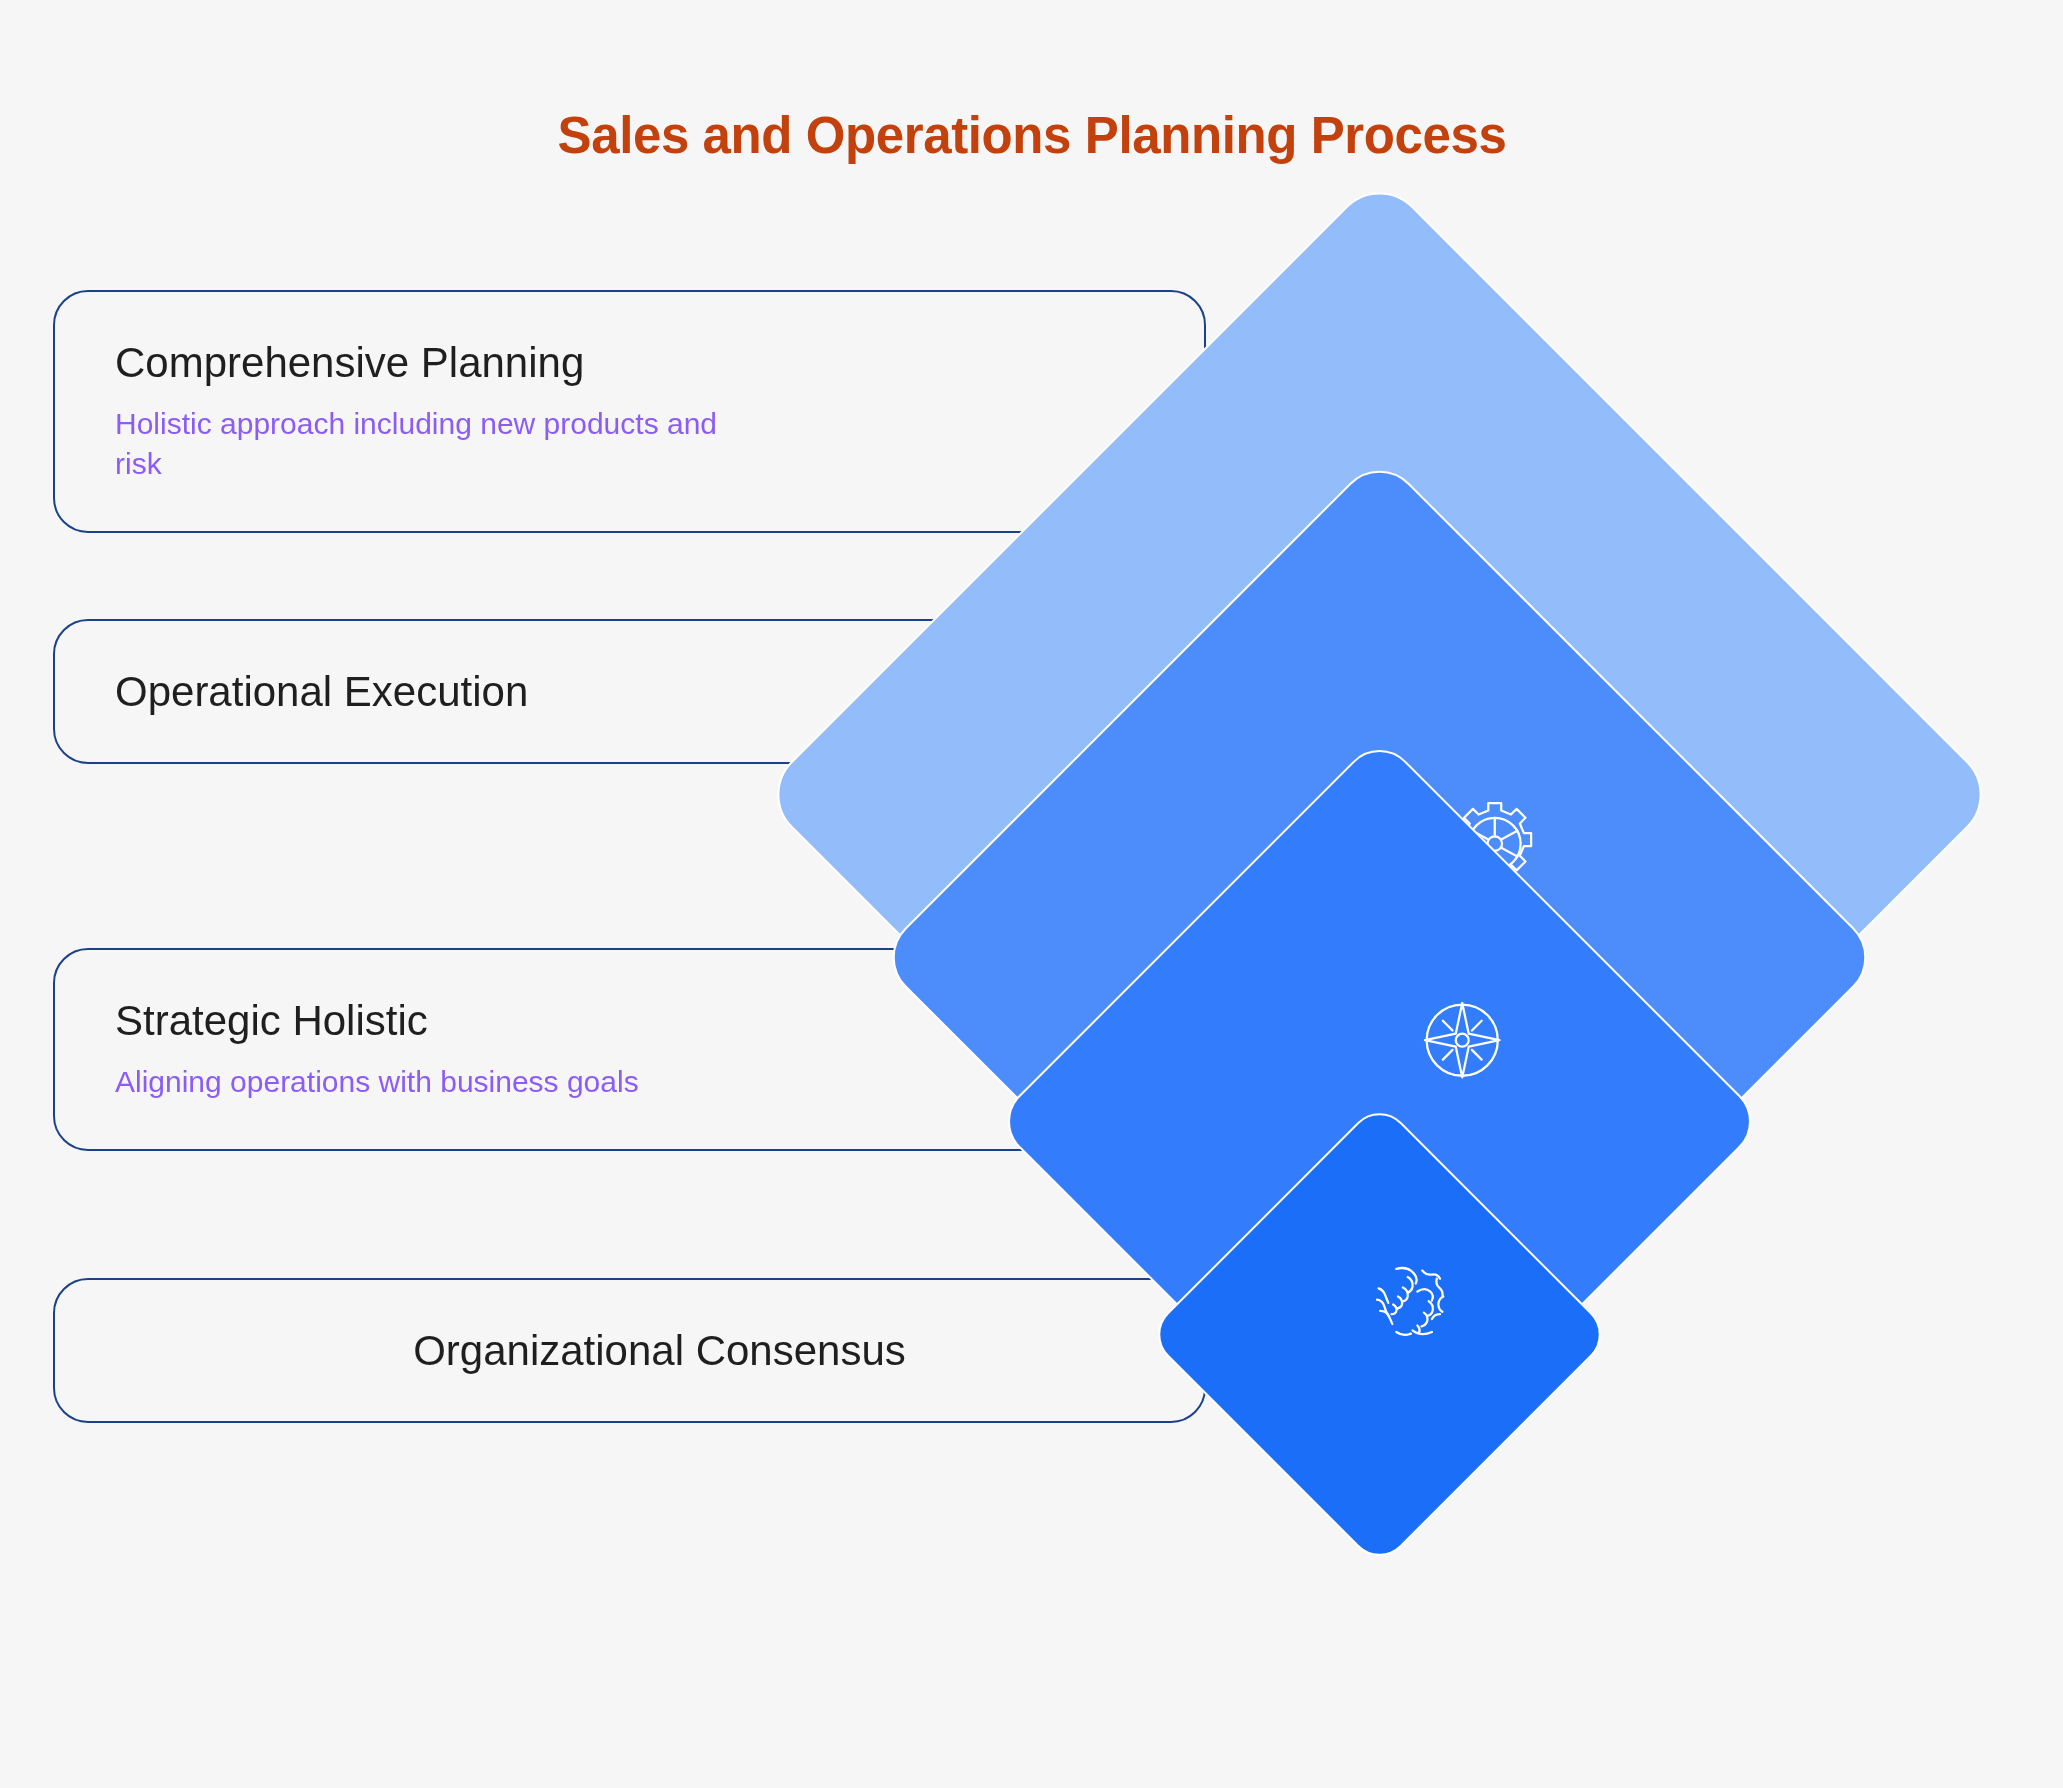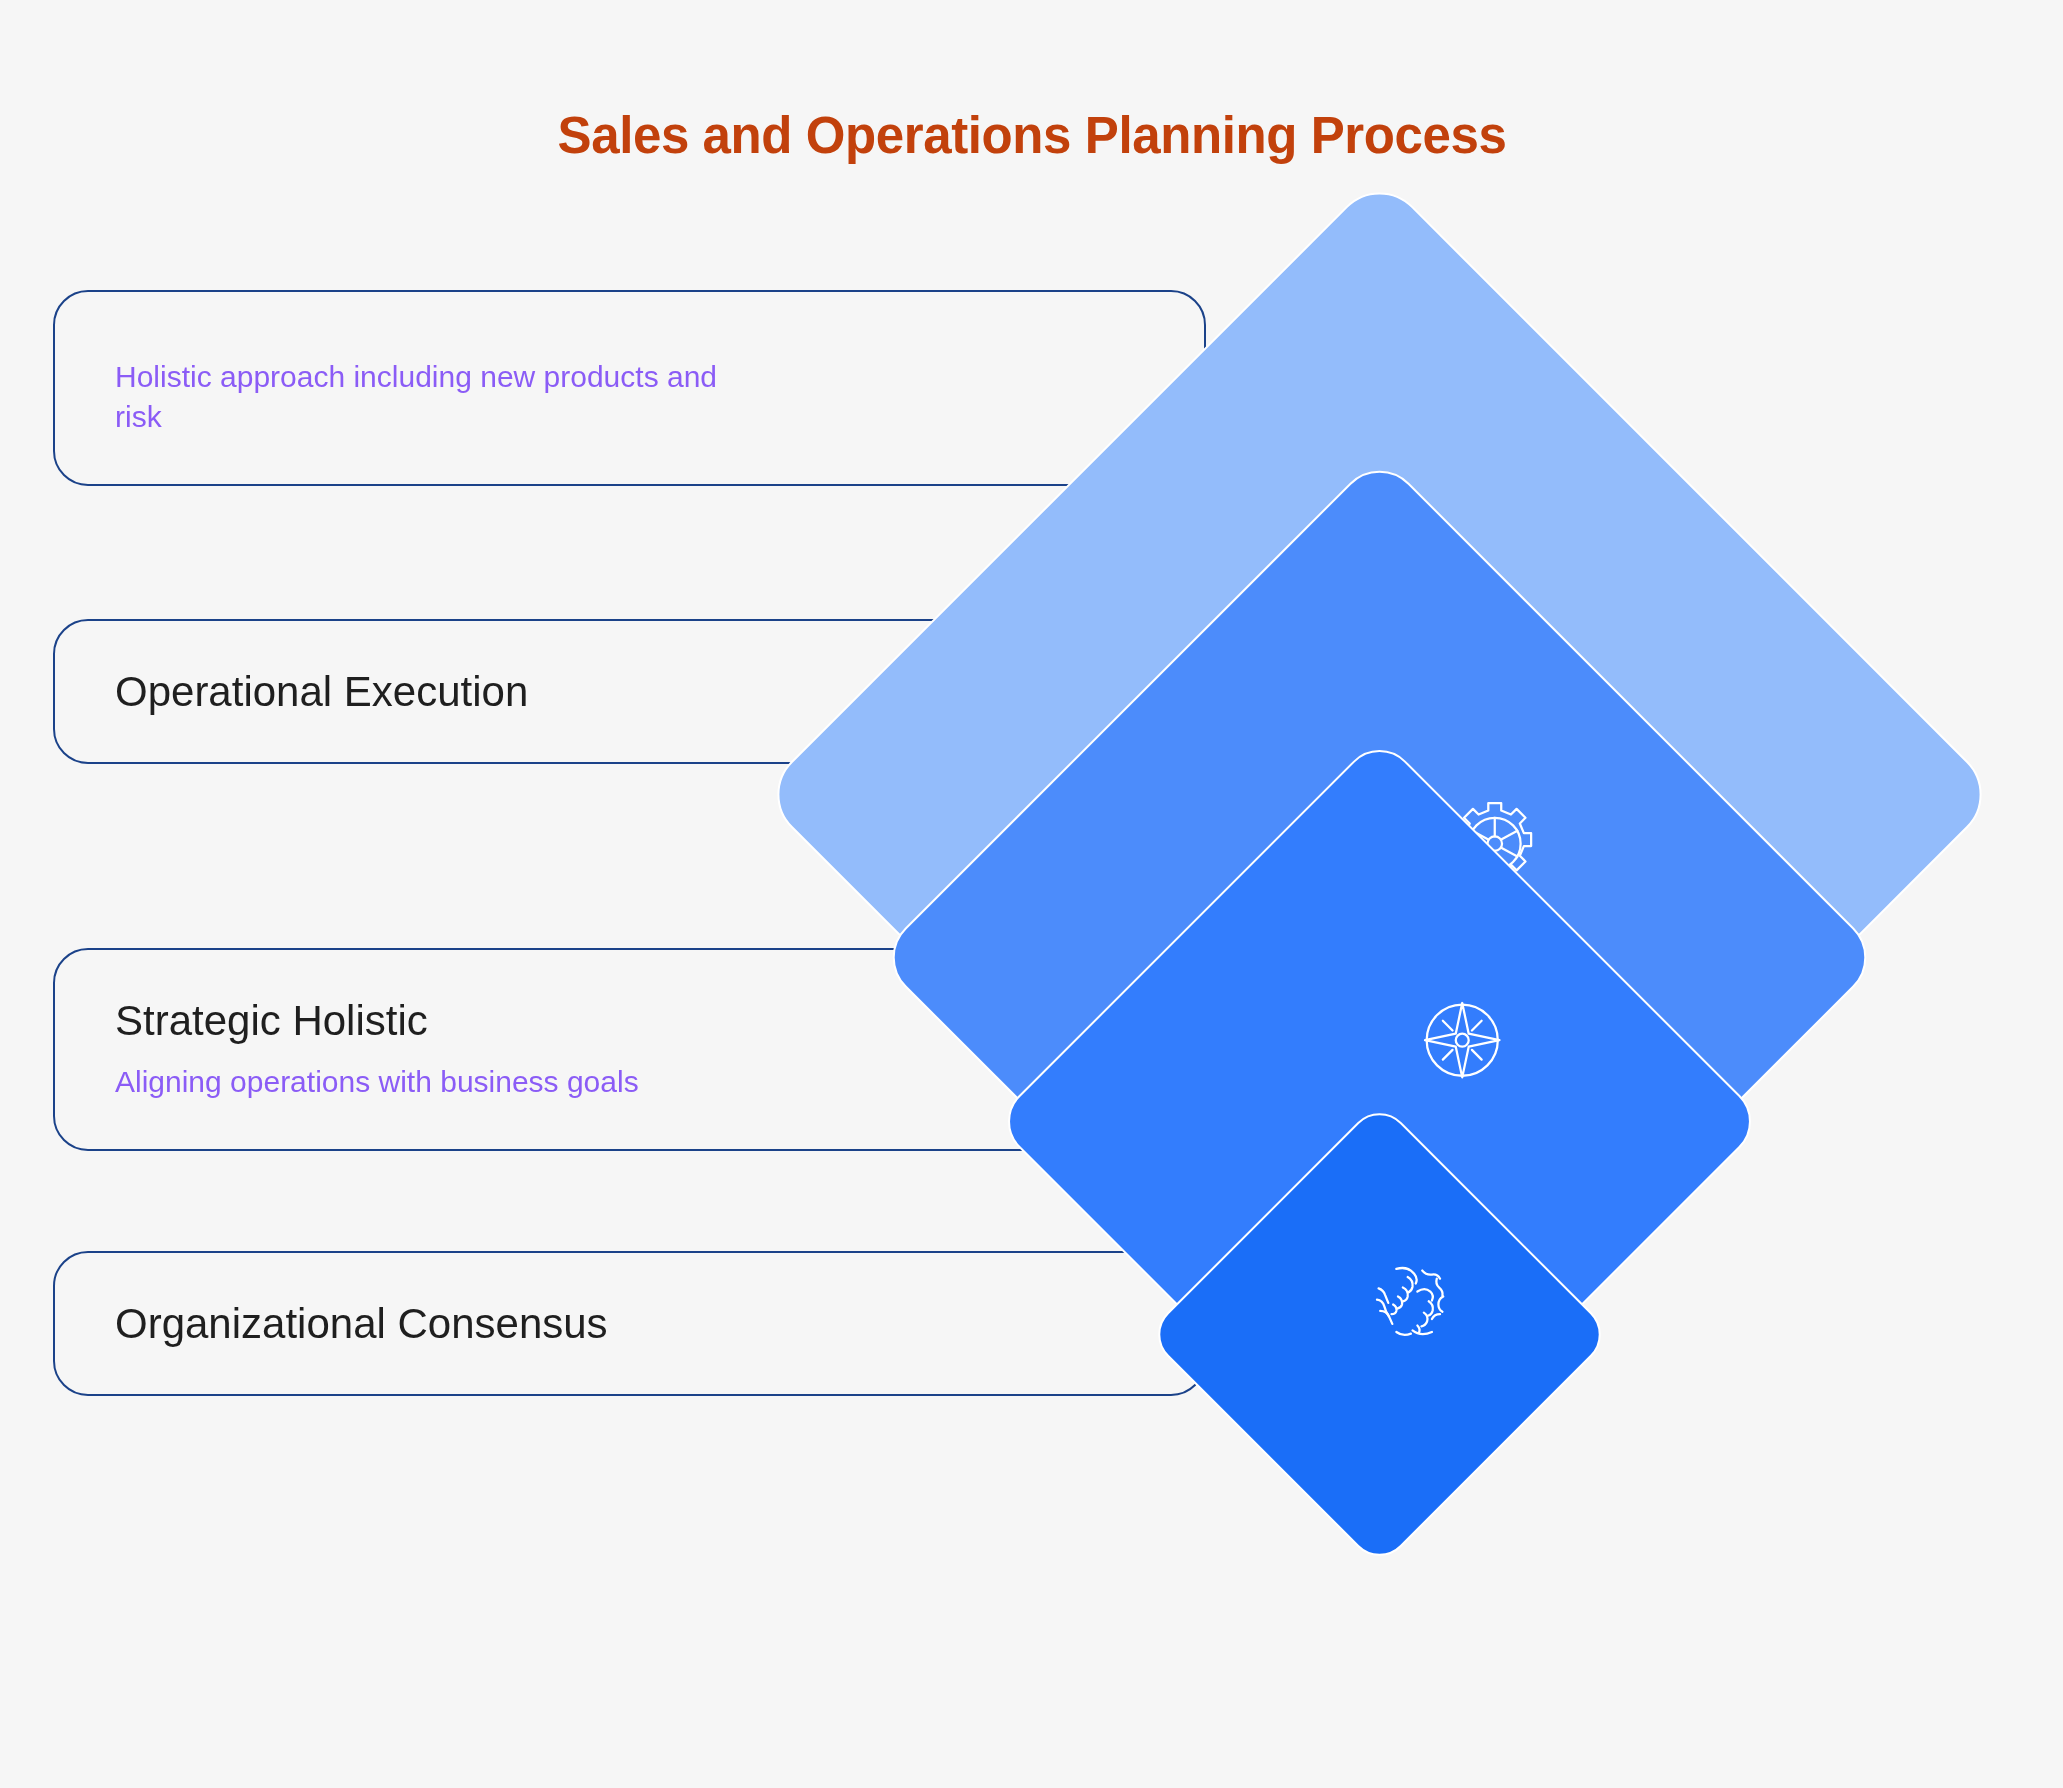--- a/index.html
+++ b/index.html
@@ -121,33 +121,34 @@
   #layer-4 .diamond-icon { margin-top: -97px; }
 </style>
 </head>
 <body style="background: rgb(246, 246, 246);">
 
 <div id="page-title">Sales and Operations Planning Process</div>
 
 <div id="cards">
 
   <div class="card" style="top:0px;">
+    <div class="card-title">Comprehensive Planning</div>
     <div class="card-desc">Holistic approach including new products and risk</div>
   </div>
 
   <div class="card" style="top:329px;">
     <div class="card-title">Operational Execution</div>
   </div>
 
   <div class="card" style="top:658px;">
     <div class="card-title">Strategic Holistic</div>
     <div class="card-desc">Aligning operations with business goals</div>
   </div>
 
-  <div class="card" style="top:961px;">
+  <div class="card" style="top:988px;text-align:center;">
     <div class="card-title">Organizational Consensus</div>
   </div>
 
 </div>
 
 <div id="diamond-stack">
 
   <div class="diamond" id="layer-1" style="background: rgb(147, 188, 251);">
     <div class="diamond-icon">
       <svg width="97" height="97" viewBox="0 0 120 120" fill="none" stroke="#ffffff" stroke-width="2.6" stroke-linecap="round" stroke-linejoin="round">

